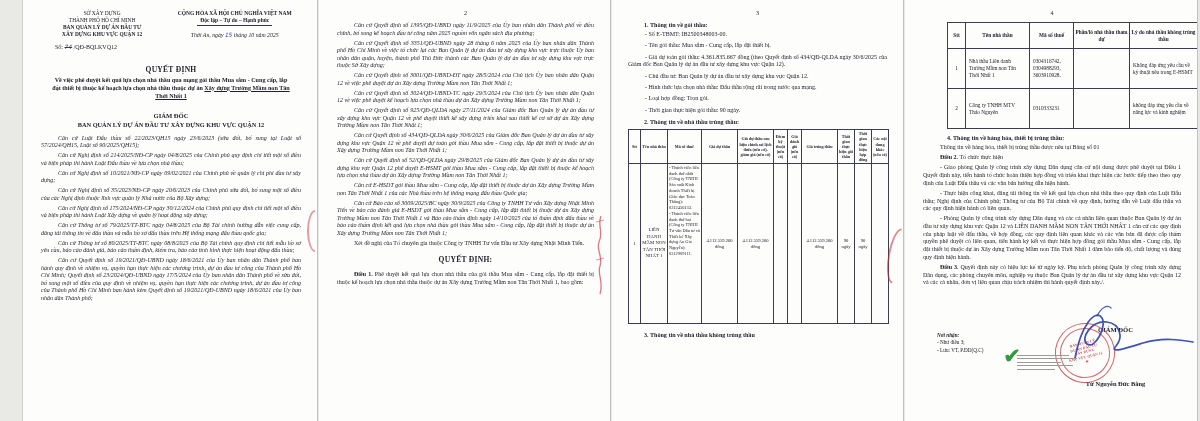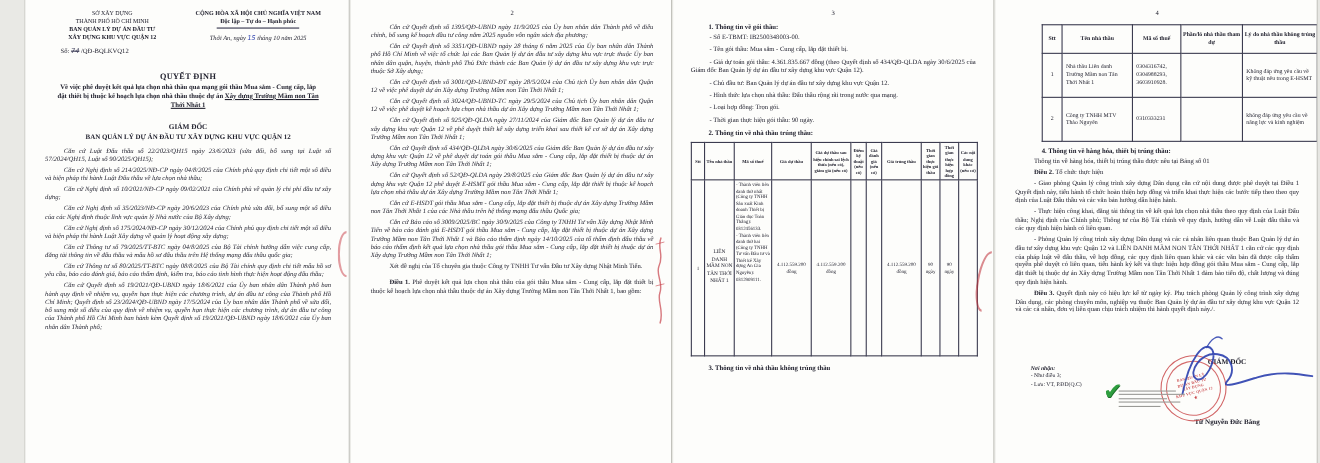--- a/index.html
+++ b/index.html
@@ -141,20 +141,21 @@
       <p class="rec">Căn cứ Quyết định số 3001/QĐ-UBND-ĐT ngày 28/5/2024 của Chủ tịch Ủy ban nhân dân Quận 12 về việc phê duyệt dự án Xây dựng Trường Mầm non Tân Thới Nhất 1;</p>
       <p class="rec">Căn cứ Quyết định số 3024/QĐ-UBND-TC ngày 29/5/2024 của Chủ tịch Ủy ban nhân dân Quận 12 về việc phê duyệt kế hoạch lựa chọn nhà thầu dự án Xây dựng Trường Mầm non Tân Thới Nhất 1;</p>
       <p class="rec">Căn cứ Quyết định số 925/QĐ-QLDA ngày 27/11/2024 của Giám đốc Ban Quản lý dự án đầu tư xây dựng khu vực Quận 12 về phê duyệt thiết kế xây dựng triển khai sau thiết kế cơ sở dự án Xây dựng Trường Mầm non Tân Thới Nhất 1;</p>
       <p class="rec">Căn cứ Quyết định số 434/QĐ-QLDA ngày 30/6/2025 của Giám đốc Ban Quản lý dự án đầu tư xây dựng khu vực Quận 12 về phê duyệt dự toán gói thầu Mua sắm - Cung cấp, lắp đặt thiết bị thuộc dự án Xây dựng Trường Mầm non Tân Thới Nhất 1;</p>
       <p class="rec">Căn cứ Quyết định số 52/QĐ-QLDA ngày 29/8/2025 của Giám đốc Ban Quản lý dự án đầu tư xây dựng khu vực Quận 12 phê duyệt E-HSMT gói thầu Mua sắm - Cung cấp, lắp đặt thiết bị thuộc kế hoạch lựa chọn nhà thầu dự án Xây dựng Trường Mầm non Tân Thới Nhất 1;</p>
       <p class="rec">Căn cứ E-HSDT gói thầu Mua sắm - Cung cấp, lắp đặt thiết bị thuộc dự án Xây dựng Trường Mầm non Tân Thới Nhất 1 của các Nhà thầu trên hệ thống mạng đấu thầu Quốc gia;</p>
       <p class="rec">Căn cứ Báo cáo số 3009/2025/BC ngày 30/9/2025 của Công ty TNHH Tư vấn Xây dựng Nhật Minh Tiến về báo cáo đánh giá E-HSDT gói thầu Mua sắm - Cung cấp, lắp đặt thiết bị thuộc dự án Xây dựng Trường Mầm non Tân Thới Nhất 1 và Báo cáo thẩm định ngày 14/10/2025 của tổ thẩm định đấu thầu về báo cáo thẩm định kết quả lựa chọn nhà thầu gói thầu Mua sắm - Cung cấp, lắp đặt thiết bị thuộc dự án Xây dựng Trường Mầm non Tân Thới Nhất 1;</p>
 
       <p class="body">Xét đề nghị của Tổ chuyên gia thuộc Công ty TNHH Tư vấn Đầu tư Xây dựng Nhật Minh Tiến.</p>
 
+      <div class="doc-title" style="margin-top:8px;">QUYẾT ĐỊNH:</div>
 
       <p class="body" style="margin-top:7px;"><span class="b">Điều 1.</span><span> Phê duyệt kết quả lựa chọn nhà thầu của gói thầu Mua sắm - Cung cấp, lắp đặt thiết bị thuộc kế hoạch lựa chọn nhà thầu thuộc dự án Xây dựng Trường Mầm non Tân Thới Nhất 1, bao gồm:</span></p>
 
       <svg class="squiggle-p2" width="16" height="90" viewBox="0 0 16 90">
         <path d="M9,4 C5,14 12,20 7,30 C4,38 11,44 8,54 C5,62 12,70 8,82" fill="none" stroke="rgba(195,50,60,.65)" stroke-width="1.3"></path>
         <path d="M4,10 L12,8 M4,48 L12,46" stroke="rgba(195,50,60,.55)" stroke-width="0.9"></path>
       </svg>
     </div>
   </div>
 

